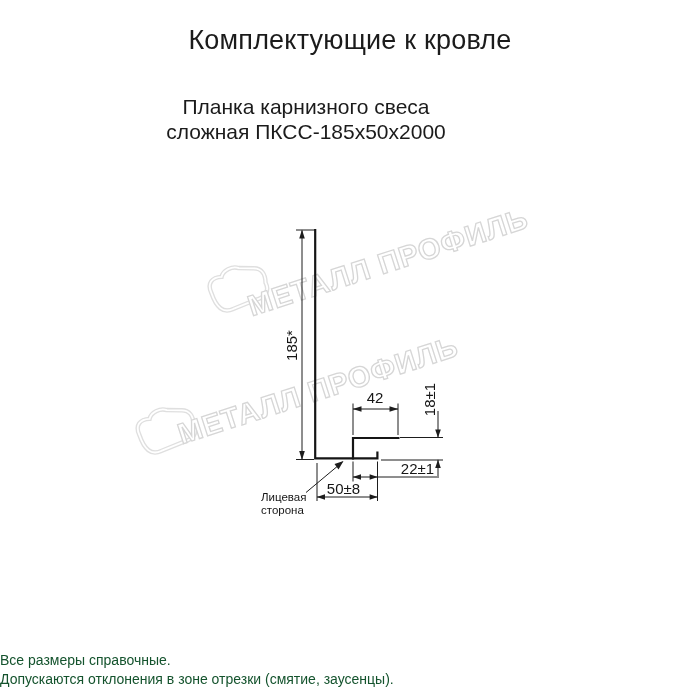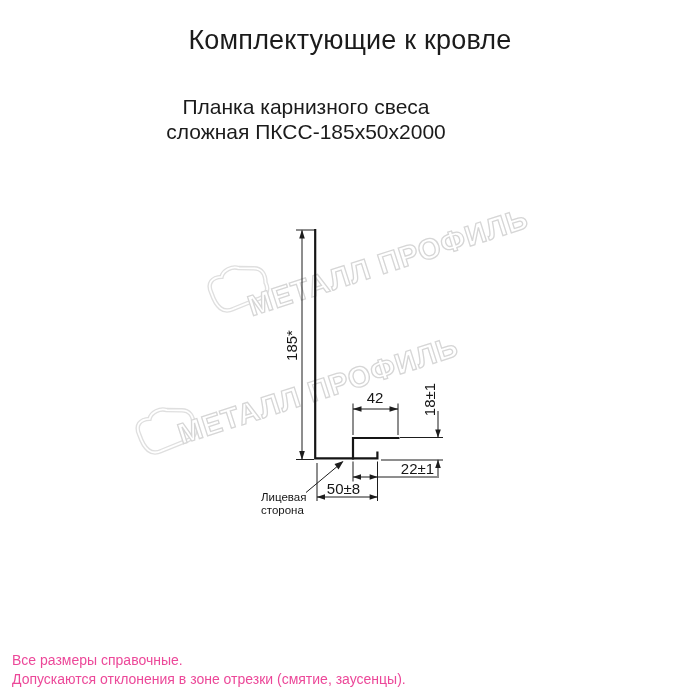--- a/index.html
+++ b/index.html
@@ -25,21 +25,21 @@
   #dim-height-label{left:271px;top:337px;width:40px;}
   #dim-topwidth-label{left:357px;top:389px;width:36px;}
   #dim-stepheight-label{left:407px;top:391px;width:44px;}
   #dim-foldwidth-label{left:368px;top:460px;width:49px;margin-left:25px;}
   #dim-bottomwidth-label{left:319px;top:480px;width:49px;}
   #leader-label{
     left:261px;top:491px;width:60px;font-size:11.5px;line-height:12.5px;
     color:#161616;text-align:left;
   }
   .footer-line{
-    left:12px;width:600px;font-size:14px;color:#ec4899;
+    left:0;width:600px;font-size:14px;color:#14532d;
   }
   #footer-line-1{top:652px;}
   #footer-line-2{top:671px;}
   svg{position:absolute;left:0;top:0;}
   .wm-text{
     font-family:"Liberation Sans", sans-serif;font-weight:bold;
     font-size:29px;letter-spacing:1px;
     fill:#ffffff;stroke:#d6d6d6;stroke-width:1.3px;
   }
 </style>

